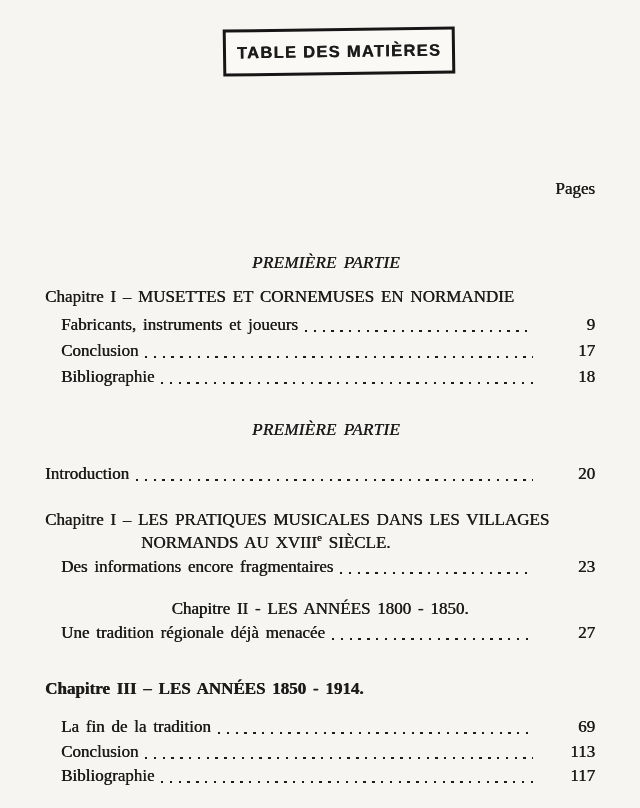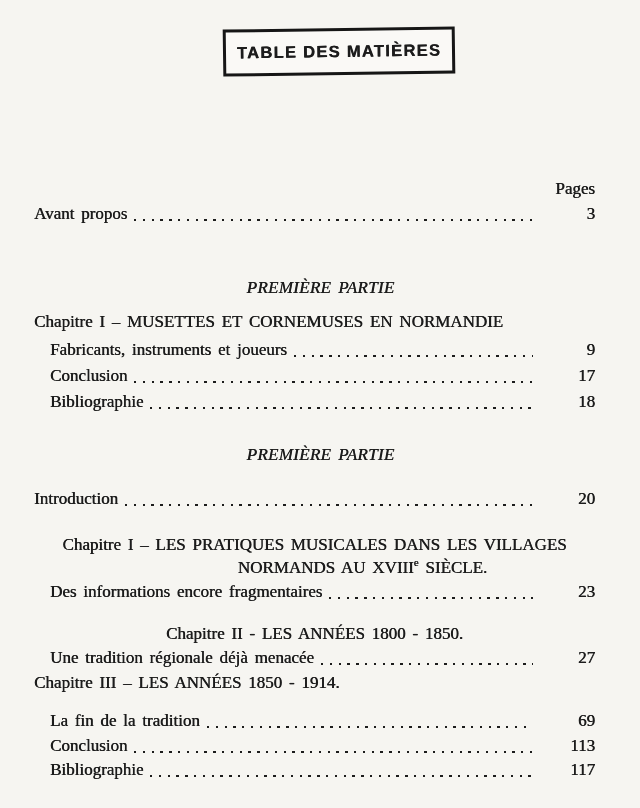--- a/index.html
+++ b/index.html
@@ -26,21 +26,21 @@
     transform: rotate(-0.8deg);
   }
   .title-box .title {
     font-family: "Liberation Sans", "DejaVu Sans", sans-serif;
     font-weight: bold;
     font-size: 16.5px;
     letter-spacing: 1.3px;
     white-space: nowrap;
   }
   .content {
-    padding: 0 45px 0 34px;
+    padding: 0 45px 0 45px;
     font-size: 17px;
     word-spacing: 2.5px;
   }
   .pages-header { margin-top: 103px; text-align: right; line-height: 22px; }
   .row { display: flex; line-height: 22px; }
   .lbl { flex: 0 0 auto; white-space: nowrap; }
   .dots {
     flex: 1 1 auto;
     align-self: flex-end;
     height: 2.4px;
@@ -52,59 +52,54 @@
   .sub { padding-left: 16px; }
   .part-heading {
     text-align: center;
     font-style: italic;
     line-height: 22px;
     text-indent: 12px;
     letter-spacing: 0.3px;
     font-family: Liberation Serif, serif;
   }
   .chapter { line-height: 23px; white-space: nowrap; }
-  .chapter.hang { padding-left: 96px; text-indent: -96px; text-align: center; }
+  .chapter.hang { padding-left: 96px; text-indent: -96px; }
   sup { font-size: 11px; line-height: 0; }
 
   
   .m-avant   { margin-top: 3px; }
   .m-part1   { margin-top: 52px; }
   .m-p1ch1   { margin-top: 11px; }
   .m-fabric  { margin-top: 6px; }
   .m-p1conc  { margin-top: 4px; }
   .m-p1bib   { margin-top: 4px; }
   .m-part2   { margin-top: 31px; }
   .m-intro   { margin-top: 22px; }
   .m-p2ch1   { margin-top: 23px; }
   .m-desinf  { margin-top: 2px; }
   .m-p2ch2   { margin-top: 19px; text-align: center; }
   .m-unetrad { margin-top: 2px; }
-  .m-p2ch3   { margin-top: 2px; }
+  .m-p2ch3   { margin-top: 33px; font-weight: bold; }
   .m-lafin   { margin-top: 16px; }
   .m-p2conc  { margin-top: 3px; }
   .m-p2bib   { margin-top: 2px; }
 </style>
 </head>
 <body>
 
 <div class="page">
 
   <div class="title-box">
     <span class="title">TABLE DES MATIÈRES</span>
   </div>
 
   <div class="content">
 
     <div class="pages-header">Pages</div>
 
-    <div class="row m-avant">
-      <span class="lbl">Avant propos</span>
-      <span class="dots"></span>
-      <span class="pg">3</span>
-    </div>
 
     <div class="part-heading m-part1">PREMIÈRE PARTIE</div>
 
     <div class="chapter m-p1ch1">
       <span>Chapitre I –</span>
       <span>MUSETTES ET CORNEMUSES EN NORMANDIE</span>
     </div>
 
     <div class="row sub m-fabric">
       <span class="lbl">Fabricants, instruments et joueurs</span>

